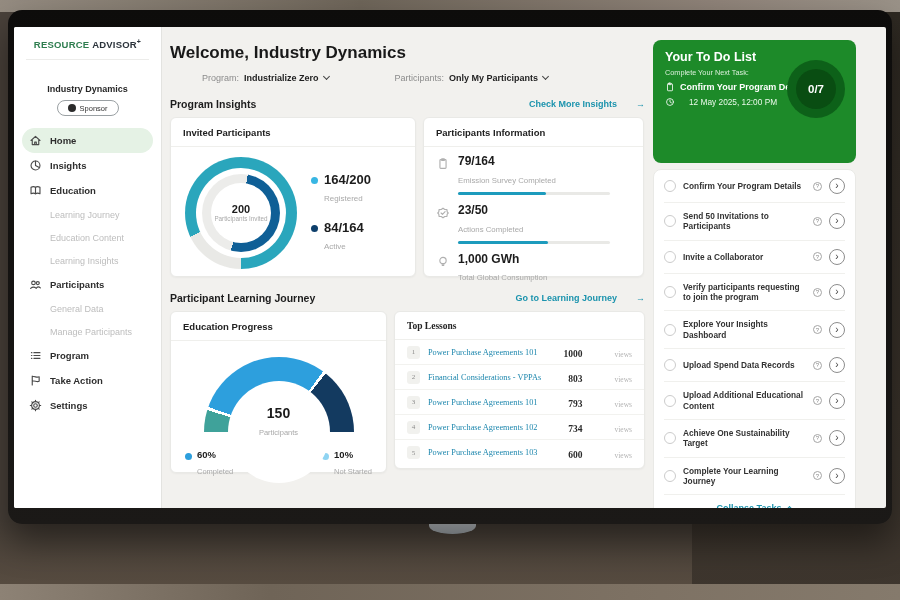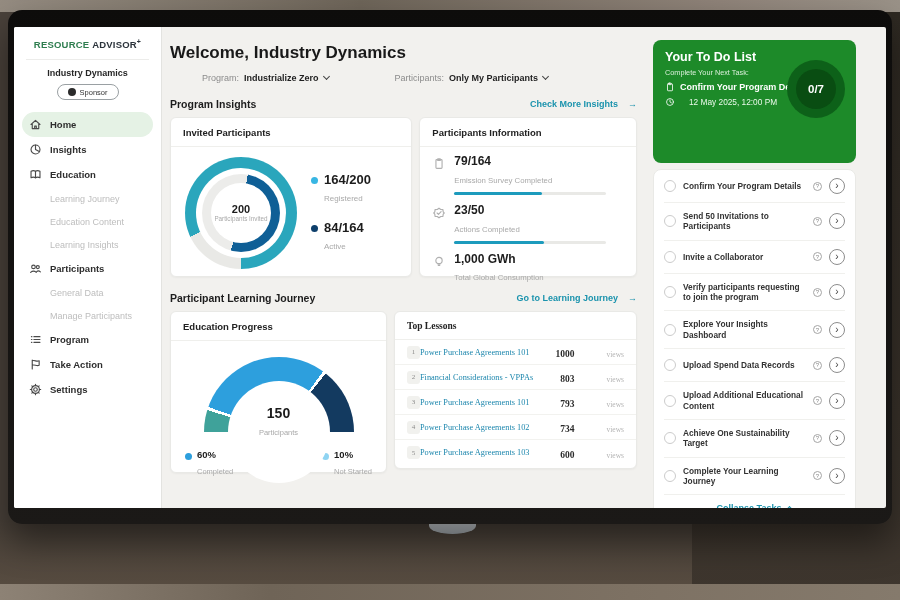--- a/index.html
+++ b/index.html
@@ -25,44 +25,44 @@
              border-radius:14px; box-shadow:0 18px 34px rgba(0,0,0,.45); }
   .screen  { position:absolute; left:6px; top:17px; width:872px; height:481px;
              background:#f2f1ee; overflow:hidden; border-radius:2px; }
 
   
   .sidebar { position:absolute; left:0; top:0; width:148px; height:100%;
              background:#fff; border-right:1px solid #e3e3e0; }
   .logo { padding-top:11px; text-align:center; font-size:9.5px; font-weight:bold; letter-spacing:.2px; }
   .logo .g { color:#2e7d4f; } .logo .d { color:#2b333b; } .logo sup { font-size:7px; }
   .side-sep { border-top:1px solid #ececea; margin:9px 12px 0; }
-  .org { margin-top:8px; text-align:center; font-size:9px; font-weight:bold; color:#262626; }
+  .org { margin-top:24px; text-align:center; font-size:9px; font-weight:bold; color:#262626; }
   .badge { margin:6px auto 0; width:62px; height:16px; border:1px solid #9aa0a3; border-radius:9px;
            display:flex; align-items:center; justify-content:center; gap:4px;
            font-size:7.5px; color:#333; background:#fff; }
   .badge .bdot { width:8px; height:8px; border-radius:50%; background:#2b2b2b; }
   .nav { margin-top:12px; }
   .nav-item { display:flex; align-items:center; gap:8px; height:25px; margin:0 8px; padding:0 7px;
               font-size:9.5px; font-weight:bold; color:#2e2e2e; border-radius:13px; cursor:pointer; }
   .nav-item.active { background:#e5f2e5; }
   .nav-item svg { flex:0 0 13px; }
   .nav-sub { display:flex; align-items:center; height:23px; padding-left:36px;
              font-size:9px; color:#bdbdbd; cursor:pointer; }
 
   
-  .main { position:absolute; left:149px; top:0; width:490px; height:100%; padding:16px 16px 0 7px; }
+  .main { position:absolute; left:149px; top:0; width:490px; height:100%; padding:16px 8px 0 7px; }
   .h1 { font-size:17px; font-weight:bold; color:#191919; }
   .filters { display:flex; gap:34px; margin-top:10px; align-items:center; }
   .filter { display:flex; align-items:center; gap:5px; font-size:9px; color:#8c8c8c; cursor:pointer;margin-left:32px; }
   .filter b { color:#1f1f1f; font-size:9px; }
   .chev-down { width:5px; height:5px; border-right:1.4px solid #444; border-bottom:1.4px solid #444;
                transform:rotate(45deg); margin-top:-3px; }
   .secrow { display:flex; justify-content:space-between; align-items:center; margin-top:15px; }
   .sectitle { font-size:10.5px; font-weight:bold; color:#1d1d1d; }
-  .seclink { font-size:9px; font-weight:bold; color:#1b93ad; cursor:pointer; display:flex; gap:10px; }
+  .seclink { font-size:9px; font-weight:bold; color:#1b93ad; cursor:pointer; display:flex; gap:19px; }
 
   .cardrow { display:flex; gap:7px; margin-top:7px; }
   .card { background:#fff; border:1px solid #e9e9e6; border-radius:6px; box-shadow:0 1px 2px rgba(0,0,0,.04); }
   .card-h { padding:9px 12px 8px; font-size:9.5px; font-weight:bold; color:#222; border-bottom:1px solid #efefec; }
 
   .card-invited { width:246px; height:160px; }
   .invited-body { display:flex; align-items:center; padding:10px 10px 0 14px; gap:14px; }
   .donut { position:relative; width:112px; height:112px; }
   .donut .ring-outer { position:absolute; inset:0; border-radius:50%;
       background:conic-gradient(from 245deg,#2aa6bc 0 295deg,#e9e9e6 295deg 360deg); }
@@ -98,21 +98,21 @@
   .gauge-center { position:absolute; left:0; bottom:-4px; width:150px; text-align:center; }
   .gauge-center b { font-size:14px; color:#1c1c1c; display:block; }
   .gauge-center span { font-size:7.5px; color:#a9a9a9; }
   .glegend { display:flex; justify-content:space-between; padding:14px 14px 0; }
   .gleg-item { display:flex; gap:5px; }
   .gleg-item b { font-size:9.5px; color:#1c1c1c; display:block; line-height:1.2; }
   .gleg-item span { font-size:7.5px; color:#a9a9a9; }
   .dot.comp { background:#2d9fdd; } .dot.pend { background:#133a60; } .dot.nots { background:#8fd4f2; }
 
   .card-lessons { flex:1; height:158px;font-family:Liberation Serif, serif; }
-  .lesson-row { display:flex; align-items:center; padding:0 12px; height:25px; border-bottom:1px solid #f2f2ef; }
+  .lesson-row { display:flex; align-items:center; gap:8px; padding:0 12px; height:25px; border-bottom:1px solid #f2f2ef; }
   .lesson-row:last-child { border-bottom:none; }
   .rank { width:13px; height:13px; border-radius:3px; background:#f1f1ee; color:#8b8b8b; font-size:7px;
           display:flex; align-items:center; justify-content:center; }
   .ltitle { flex:1; font-size:8.3px; color:#1c86ad; cursor:pointer; }
   .views b { font-size:9.5px; color:#2b2b2b; } .views span { font-size:7.5px; color:#b5b5b5;margin-left:28px; }
 
   
   .rightpanel { position:absolute; left:639px; top:13px; width:203px; }
   .todo-green { position:relative; background:#1d8a29; border-radius:8px; height:123px; padding:10px 12px; color:#fff; }
   .todo-green .t1 { font-size:12.5px; font-weight:bold; }

